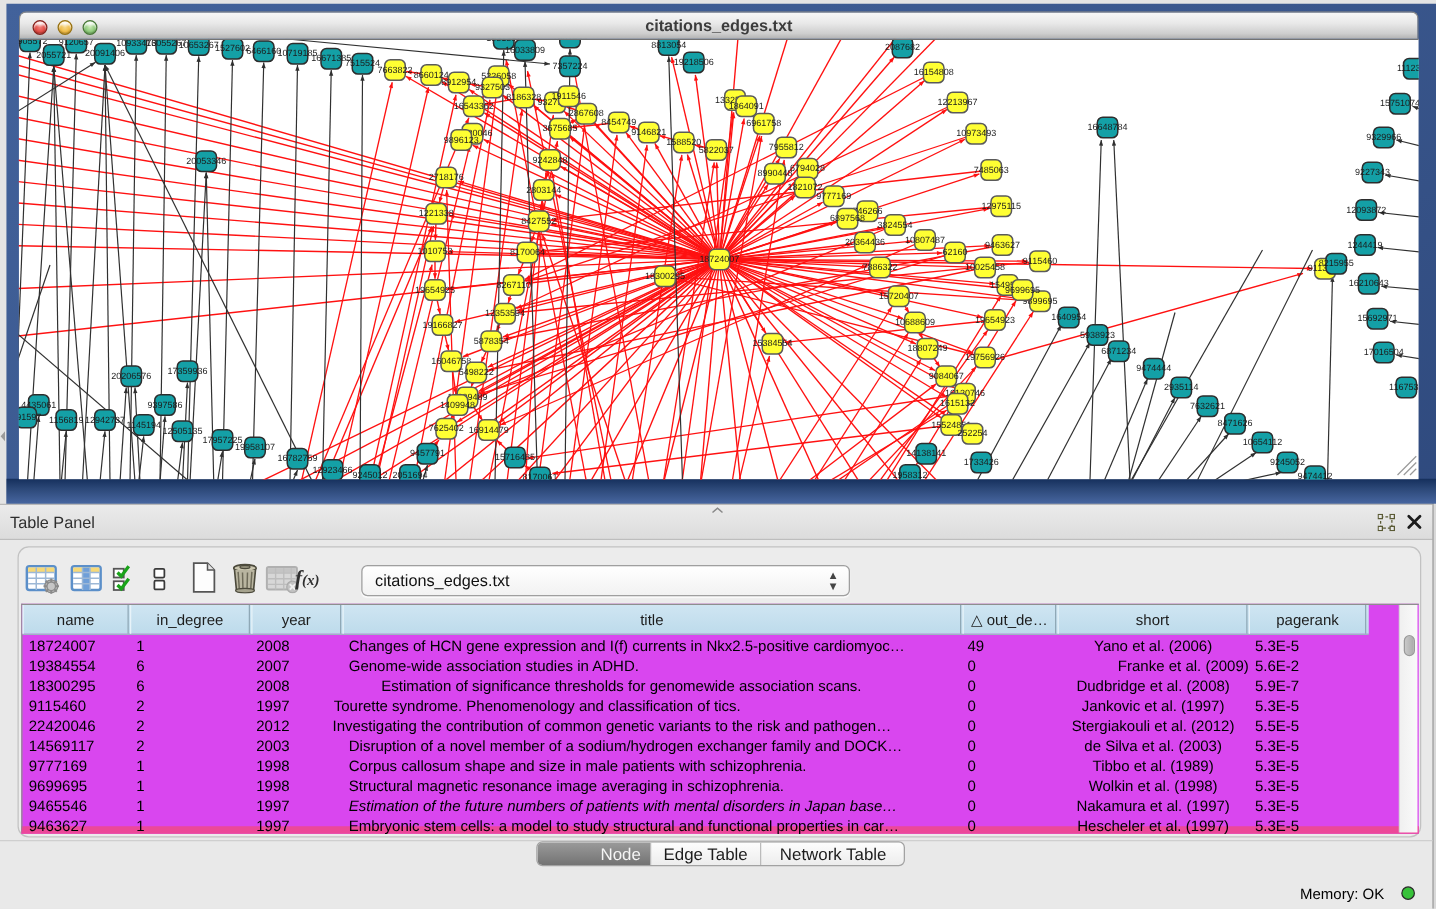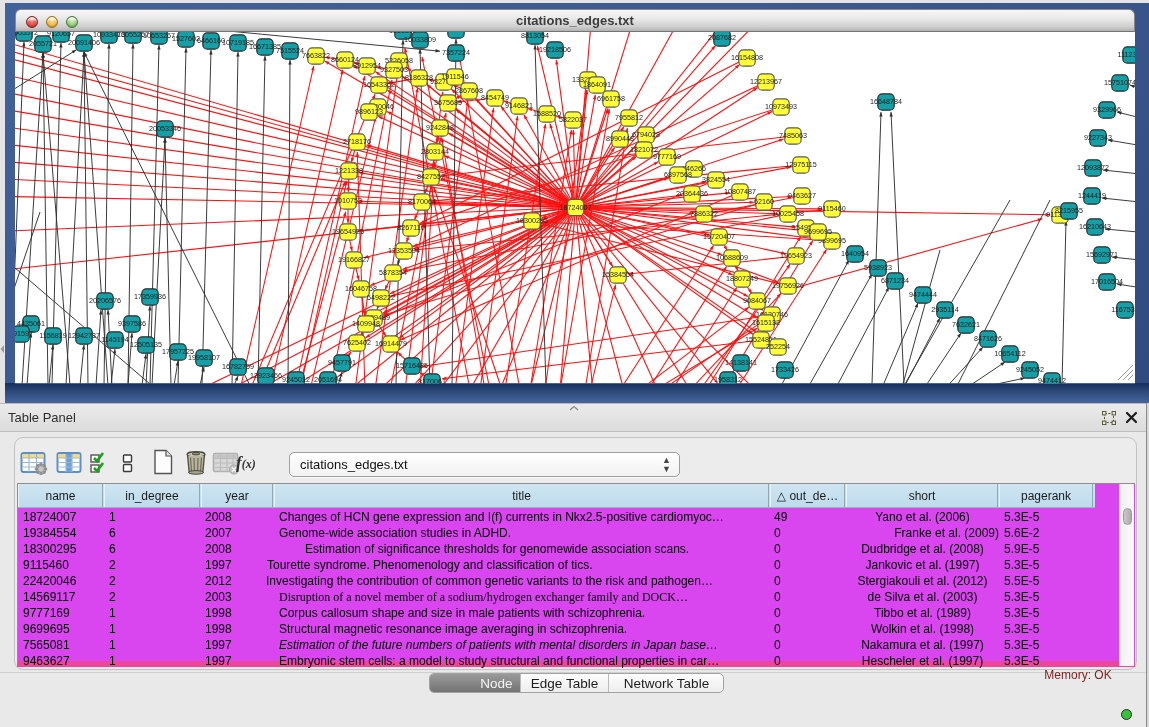--- a/index.html
+++ b/index.html
@@ -27,21 +27,21 @@
 .tr { position:absolute; left:0; width:1118px; height:16px; }
 .td { position:absolute; top:0; font-size:12px; color:#000; line-height:16px; }
 #vsb { position:absolute; left:1119px; top:484px; width:15px; height:182px; background:linear-gradient(90deg,#f0f0f0,#fafafa); border-left:1px solid #d8d8d8; }
 #vsb .thumb { position:absolute; left:2.5px; top:24px; width:9px; height:17px; border-radius:5px; background:linear-gradient(90deg,#c9c9c9,#ababab); border:1px solid #9a9a9a; }
 #tabline { position:absolute; left:0; top:672px; width:1146px; height:1px; background:#cfcfcf; }
 #tabs { position:absolute; left:429px; top:673px; width:295px; height:20px; border:1px solid #a2a2a2; border-radius:5px; background:linear-gradient(180deg,#fdfdfd,#ededed); overflow:hidden; }
 .seg { position:absolute; top:0; height:20px; font-size:13.5px; line-height:20px; text-align:center; color:#1c1c1c; }
 #seg1 { left:0; width:90px; background:linear-gradient(180deg,#9a9a9a,#6f6f6f); color:#f5f5f5;padding-left:43px; }
 #seg2 { left:90px; width:88px; border-left:1px solid #bbb; }
 #seg3 { left:178px; width:116px; border-left:1px solid #bbb; }
-#mem { position:absolute; left:1040px; top:668px; width:76px; text-align:center; font-size:12px; color:#7f1d1d; }
+#mem { position:absolute; left:1040px; top:708px; width:76px; text-align:left; font-size:12px; color:#000000; }
 #memdot { position:absolute; left:1121px; top:709px; width:11px; height:11px; border-radius:50%; background:#38c23a; border:1px solid #2a2a2a; }
 #floatic { position:absolute; left:1102px; top:411px; width:14px; height:14px; }
 #closeic { position:absolute; left:1124px; top:410px; width:15px; height:15px; }
 #gutterarrow { position:absolute; left:0px; top:344px; width:5px; height:10px; }
 #caret { position:absolute; left:568px; top:404.5px; width:12px; height:6px; }
 </style></head>
 <body>
 <div id="desk"></div>
 <div id="blue"></div>
 <div id="bluebot"></div>
@@ -948,21 +948,21 @@
         <div class="td" style="left:828px;width:153px;text-align:right;">Franke et al. (2009)</div>
         <div class="td" style="left:986px;">5.6E-2</div>
       </div>
       <div class="tr" style="top:32px;">
         <div class="td" style="left:5px;">18300295</div>
         <div class="td" style="left:91px;">6</div>
         <div class="td" style="left:187px;">2008</div>
         <div class="td" style="left:261px;width:486px;white-space:nowrap;overflow:hidden;margin-left:26px;">Estimation of significance thresholds for genomewide association scans.</div>
         <div class="td" style="left:756px;">0</div>
         <div class="td" style="left:828px;width:153px;text-align:center;">Dudbridge et al. (2008)</div>
-        <div class="td" style="left:986px;">5.9E-5</div>
+        <div class="td" style="left:986px;">5.9E-7</div>
       </div>
       <div class="tr" style="top:48px;">
         <div class="td" style="left:5px;">9115460</div>
         <div class="td" style="left:91px;">2</div>
         <div class="td" style="left:187px;">1997</div>
         <div class="td" style="left:249px;width:486px;white-space:nowrap;overflow:hidden;">Tourette syndrome. Phenomenology and classification of tics.</div>
         <div class="td" style="left:756px;">0</div>
         <div class="td" style="left:828px;width:153px;text-align:center;">Jankovic et al. (1997)</div>
         <div class="td" style="left:986px;">5.3E-5</div>
       </div>
@@ -972,21 +972,21 @@
         <div class="td" style="left:187px;">2012</div>
         <div class="td" style="left:248px;width:486px;white-space:nowrap;overflow:hidden;">Investigating the contribution of common genetic variants to the risk and pathogen…</div>
         <div class="td" style="left:756px;">0</div>
         <div class="td" style="left:828px;width:153px;text-align:center;">Stergiakouli et al. (2012)</div>
         <div class="td" style="left:986px;">5.5E-5</div>
       </div>
       <div class="tr" style="top:80px;">
         <div class="td" style="left:5px;">14569117</div>
         <div class="td" style="left:91px;">2</div>
         <div class="td" style="left:187px;">2003</div>
-        <div class="td" style="left:261px;width:486px;white-space:nowrap;overflow:hidden;font-family:Liberation Serif, serif;">Disruption of a novel member of a sodium/hydrogen exchanger family and DOCK…</div>
+        <div class="td" style="left:261px;width:486px;white-space:nowrap;overflow:hidden;">Disruption of a novel member of a sodium/hydrogen exchanger family and DOCK…</div>
         <div class="td" style="left:756px;">0</div>
         <div class="td" style="left:828px;width:153px;text-align:center;">de Silva et al. (2003)</div>
         <div class="td" style="left:986px;">5.3E-5</div>
       </div>
       <div class="tr" style="top:96px;">
         <div class="td" style="left:5px;">9777169</div>
         <div class="td" style="left:91px;">1</div>
         <div class="td" style="left:187px;">1998</div>
         <div class="td" style="left:261px;width:486px;white-space:nowrap;overflow:hidden;">Corpus callosum shape and size in male patients with schizophrenia.</div>
         <div class="td" style="left:756px;">0</div>
@@ -996,21 +996,21 @@
       <div class="tr" style="top:112px;">
         <div class="td" style="left:5px;">9699695</div>
         <div class="td" style="left:91px;">1</div>
         <div class="td" style="left:187px;">1998</div>
         <div class="td" style="left:261px;width:486px;white-space:nowrap;overflow:hidden;">Structural magnetic resonance image averaging in schizophrenia.</div>
         <div class="td" style="left:756px;">0</div>
         <div class="td" style="left:828px;width:153px;text-align:center;">Wolkin et al. (1998)</div>
         <div class="td" style="left:986px;">5.3E-5</div>
       </div>
       <div class="tr" style="top:128px;">
-        <div class="td" style="left:5px;">7565081</div>
+        <div class="td" style="left:5px;">9465546</div>
         <div class="td" style="left:91px;">1</div>
         <div class="td" style="left:187px;">1997</div>
         <div class="td" style="left:261px;width:486px;white-space:nowrap;overflow:hidden;font-style:italic;">Estimation of the future numbers of patients with mental disorders in Japan base…</div>
         <div class="td" style="left:756px;">0</div>
         <div class="td" style="left:828px;width:153px;text-align:center;">Nakamura et al. (1997)</div>
         <div class="td" style="left:986px;">5.3E-5</div>
       </div>
       <div class="tr" style="top:144px;">
         <div class="td" style="left:5px;">9463627</div>
         <div class="td" style="left:91px;">1</div>

